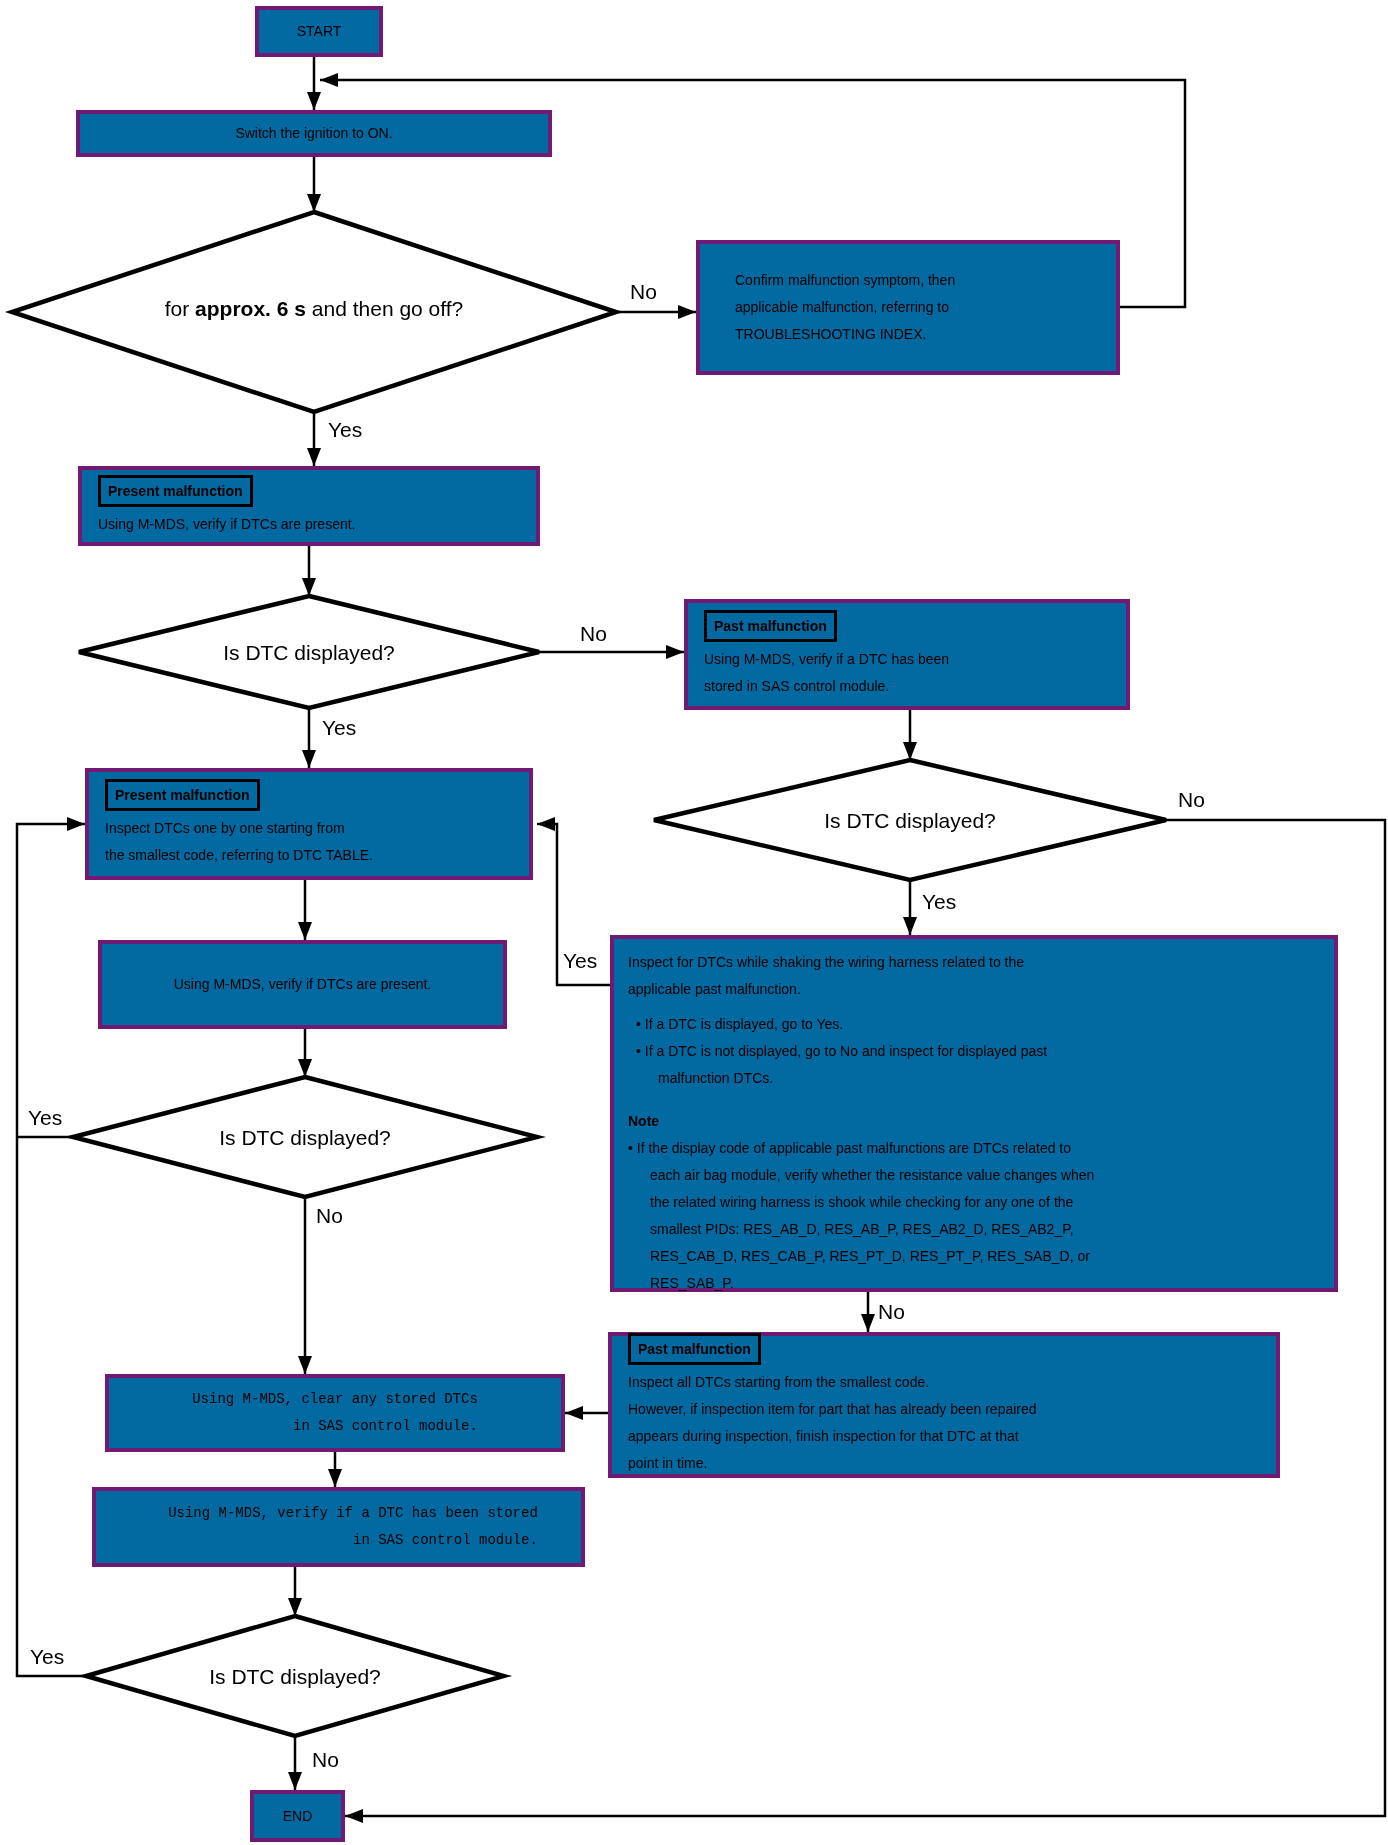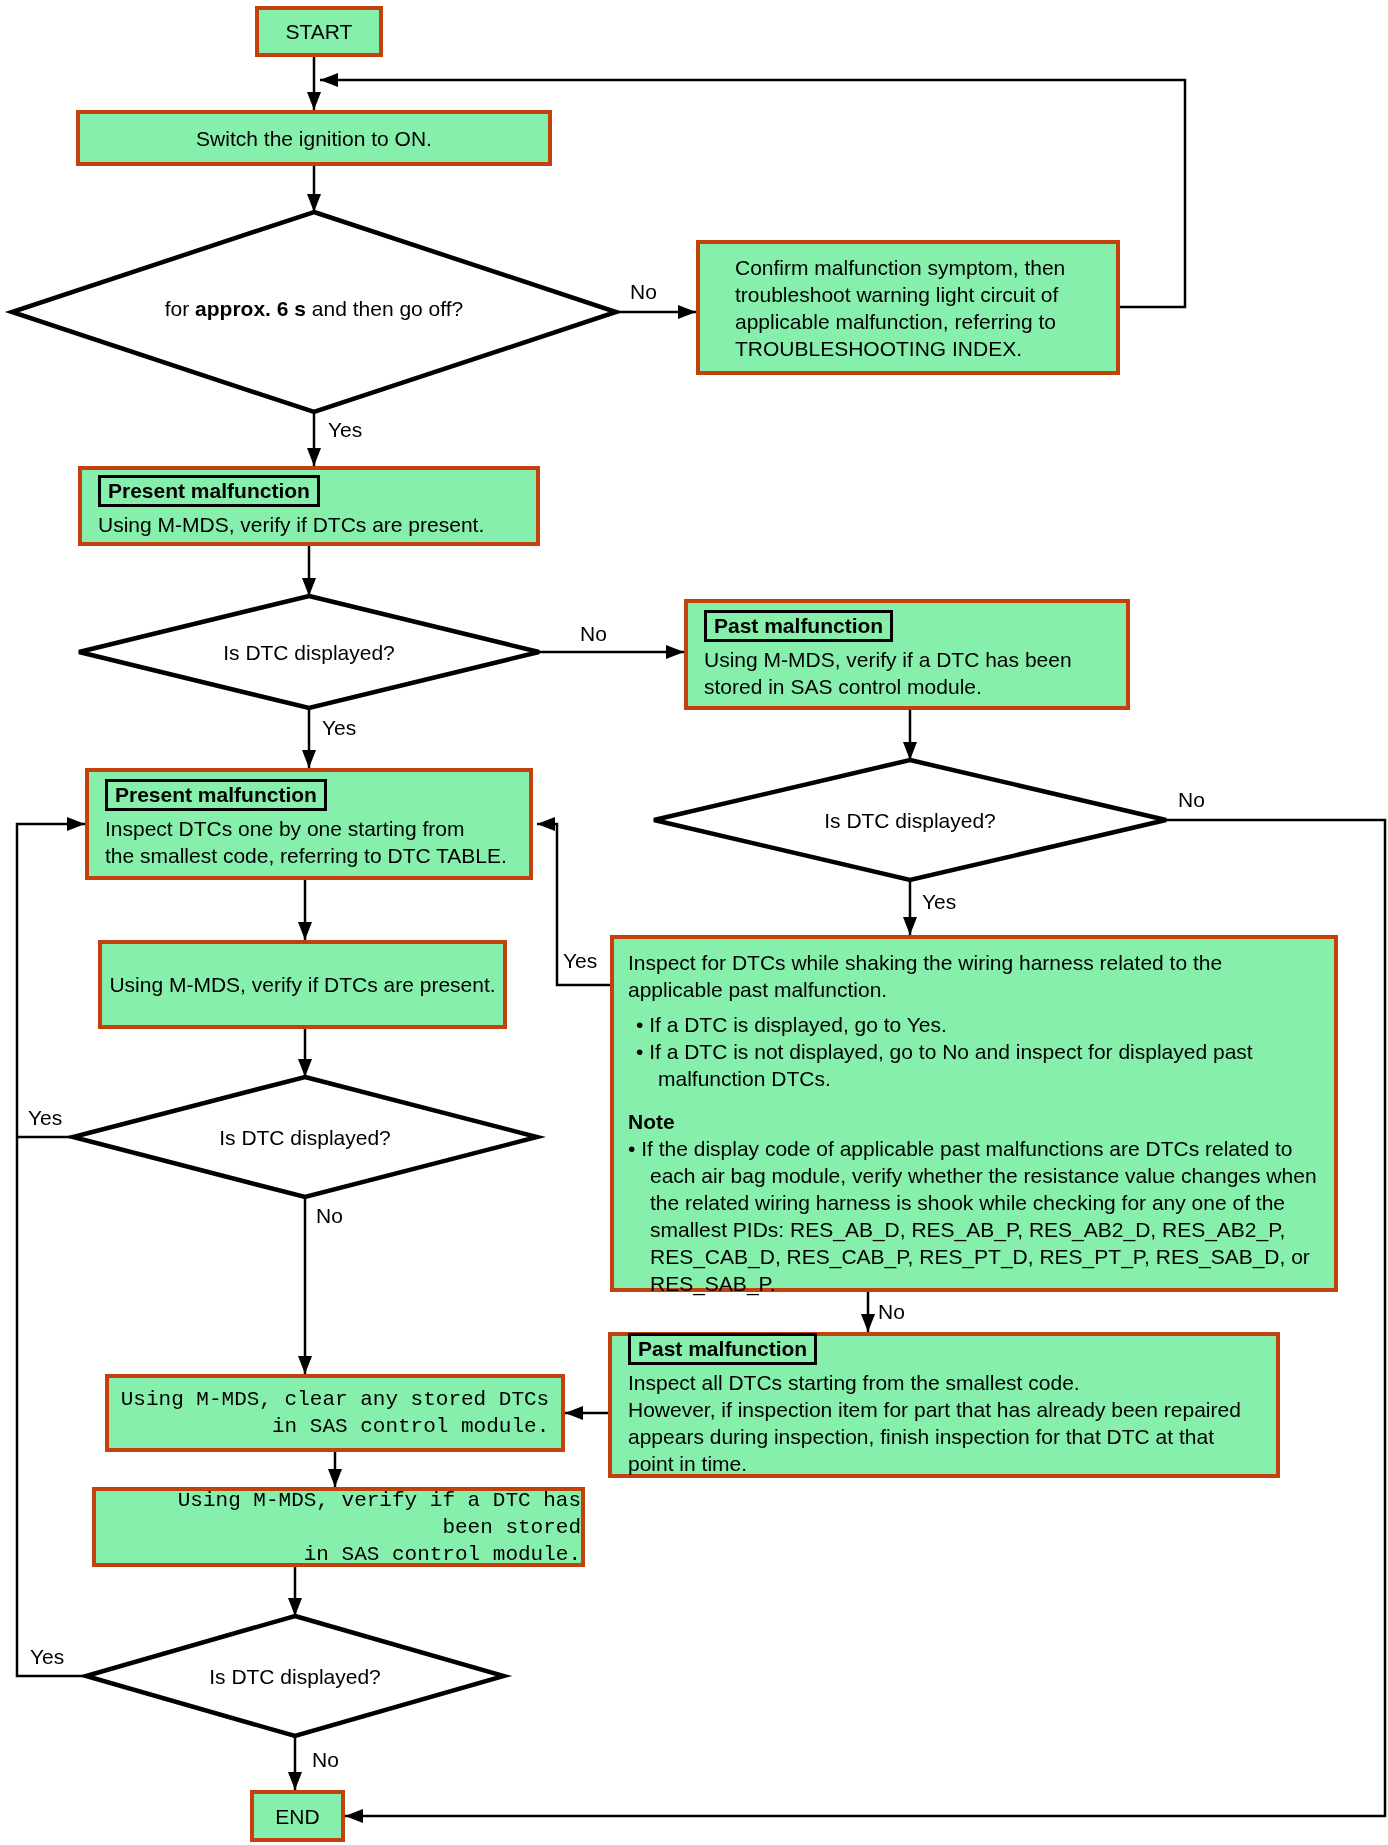--- a/index.html
+++ b/index.html
@@ -1,22 +1,22 @@
 <!DOCTYPE html>
 <html><head>
 <meta charset="utf-8">
 <style>
   html,body{margin:0;padding:0;background:#fff;}
   .canvas{position:relative;width:1388px;height:1845px;background:#fff;overflow:hidden;
           font-family:"Liberation Sans",sans-serif;color:#000;}
   svg.wires{position:absolute;left:0;top:0;}
   svg.wires polyline{fill:none;stroke:#000;stroke-width:2.5;}
   svg.wires polygon{fill:#fff;stroke:#000;stroke-width:4.5;}
-  .box{position:absolute;box-sizing:border-box;border:4px solid #c2410c;background:#86efac;
-       font-size:21px;line-height:27px;}
+  .box{position:absolute;box-sizing:border-box;border:4px solid #701a75;background:#0369a1;
+       font-size:14px;line-height:27px;}
   .center{display:flex;align-items:center;justify-content:center;text-align:center;}
   .vcenter{display:flex;flex-direction:column;justify-content:center;}
   .padded{padding:8px 12px 8px 16px;}
   .tag{display:inline-block;border:3px solid #000;font-weight:bold;padding:0 7px;
        margin-bottom:4px;width:max-content;line-height:26px;}
   .blockcenter{display:flex;align-items:center;justify-content:center;}
   .blockcenter .inner{text-align:right;font-family:Liberation Mono, monospace;}
   .dtext{position:absolute;transform:translate(-50%,-50%);font-size:21px;line-height:27px;
          white-space:nowrap;text-align:right;}
   .elabel{position:absolute;font-size:21px;line-height:24px;white-space:nowrap;}
@@ -63,27 +63,26 @@
     <polygon points="309,596 539,652 309,708 79,652"></polygon>
     <polygon points="910,760 1166,820 910,880 654,820"></polygon>
     <polygon points="305,1077 537,1137 305,1197 73,1137"></polygon>
     <polygon points="295,1616 504,1676 295,1736 86,1676"></polygon>
   </svg>
 
   <div class="box center" style="left:255px;top:6px;width:128px;height:51px;">
     <span>START</span>
   </div>
 
-  <div class="box center" style="left:76px;top:110px;width:476px;height:56px;">
+  <div class="box center" style="left:76px;top:110px;width:476px;height:47px;">
     <span>Switch the ignition to ON.</span>
   </div>
 
   <div class="box vcenter" style="left:696px;top:240px;width:424px;height:135px;padding-left:35px;">
     <div>Confirm malfunction symptom, then</div>
-    <div>troubleshoot warning light circuit of</div>
     <div>applicable malfunction, referring to</div>
     <div>TROUBLESHOOTING INDEX.</div>
   </div>
 
   <div class="box vcenter padded" style="left:78px;top:466px;width:462px;height:80px;">
     <span class="tag">Present malfunction</span>
     <div>Using M-MDS, verify if DTCs are present.</div>
   </div>
 
   <div class="box vcenter padded" style="left:684px;top:599px;width:446px;height:111px;">

